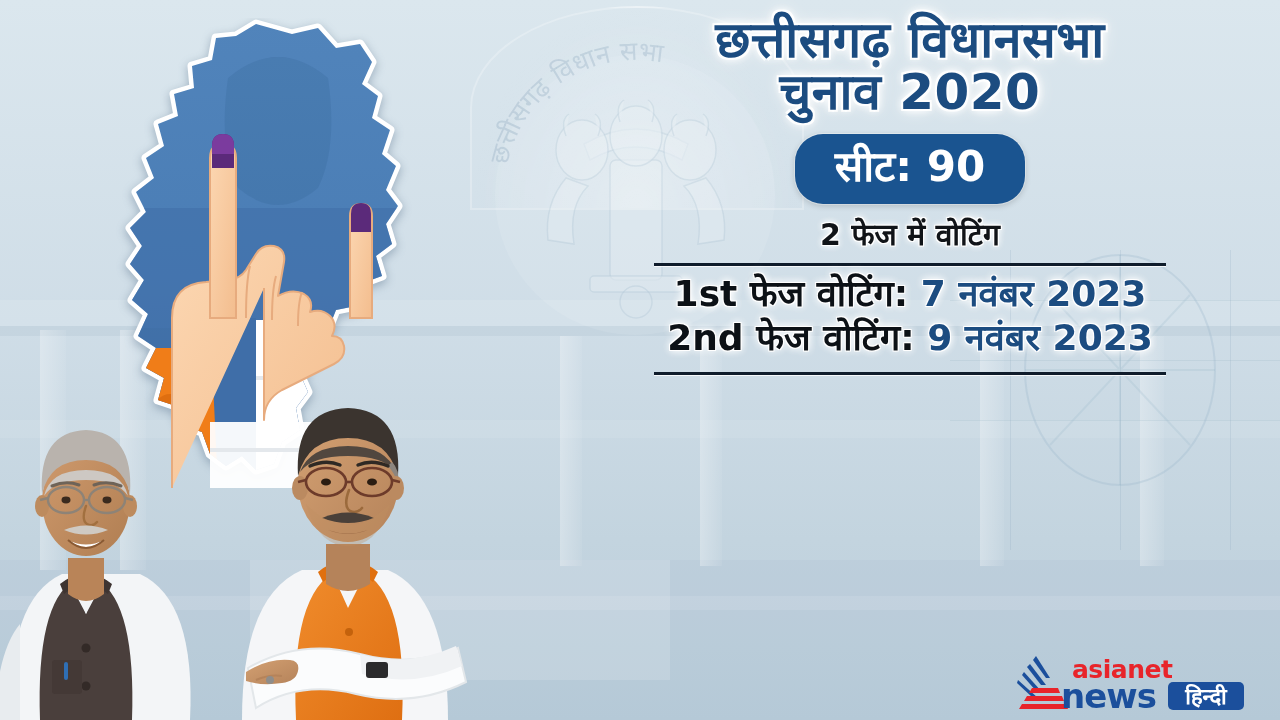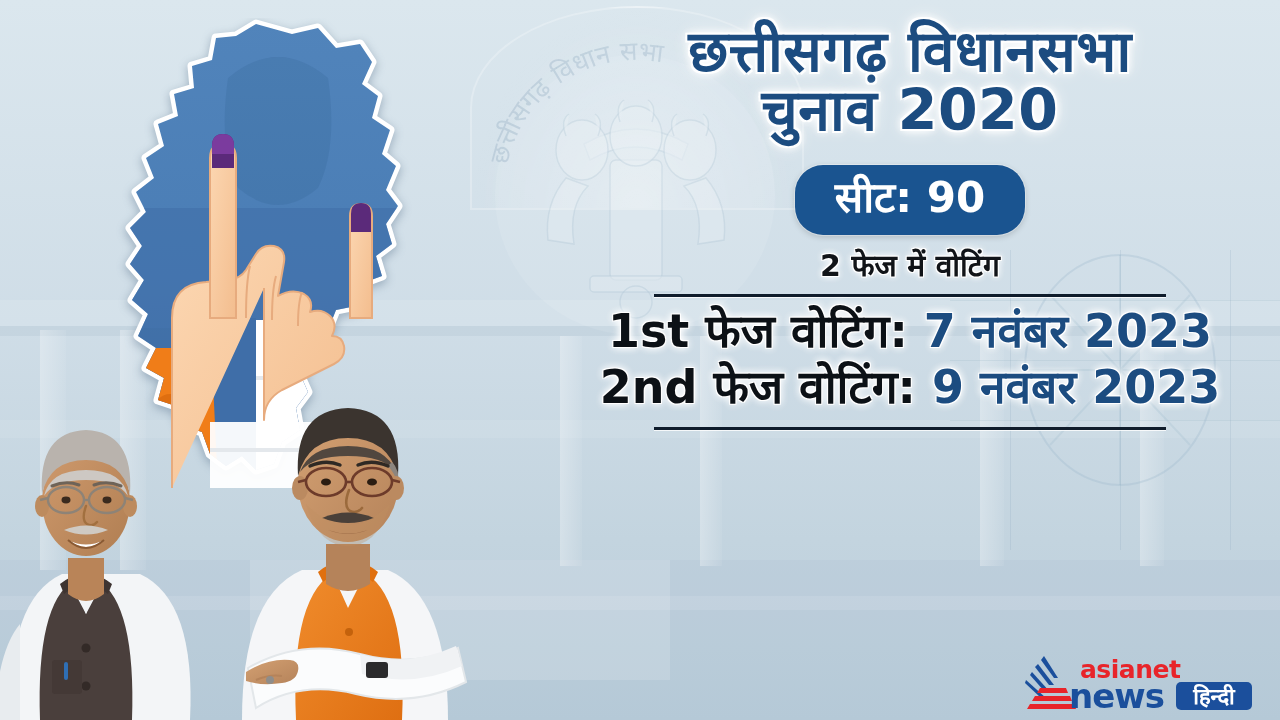--- a/index.html
+++ b/index.html
@@ -44,26 +44,26 @@
   .leader-right{left:218px;width:300px;height:340px;}
 
   
   .panel{
     position:absolute;left:560px;top:14px;width:700px;height:640px;
     text-align:center;
   }
   .title{
     font-family:"DejaVu Sans","Liberation Sans",sans-serif;
     font-weight:bold;color:#1c4c80;line-height:1.04;
-    font-size:57px;letter-spacing:.5px;
+    font-size:50px;letter-spacing:.5px;
     text-shadow:
        0 0 10px #fff, 0 0 10px #fff, 0 0 18px #fff,
        2px 2px 0 rgba(255,255,255,.95), -2px -2px 0 rgba(255,255,255,.95),
        2px -2px 0 rgba(255,255,255,.95), -2px 2px 0 rgba(255,255,255,.95);
-    margin:8px;padding:0 8px;
+    margin:0;padding:0 8px;
   }
   .title .l2{display:block;}
 
   .seat-badge{
     display:inline-block;margin-top:16px;
     background:#1a5490;color:#ffffff;
     font-family:"DejaVu Sans","Liberation Sans",sans-serif;
     font-weight:bold;font-size:42px;line-height:1;
     padding:12px 40px 16px 40px;
     box-shadow:0 0 0 1px rgba(255,255,255,.35), 0 2px 6px rgba(0,0,0,.18);
@@ -78,34 +78,34 @@
   }
 
   .rule{
     width:512px;height:0;margin:12px auto 6px auto;
     border-top:3px solid #0f1c2b;
     box-shadow:0 1px 0 rgba(255,255,255,.8);
   }
 
   .date-row{
     font-family:"DejaVu Sans","Liberation Sans",sans-serif;
-    font-weight:bold;font-size:46px;line-height:1.22;white-space:nowrap;
+    font-weight:bold;font-size:36px;line-height:1.22;white-space:nowrap;
   }
   .date-row .lbl{
     color:#0c1116;
     text-shadow:0 0 8px #fff,0 0 8px #fff,1px 1px 0 #fff,-1px -1px 0 #fff,1px -1px 0 #fff,-1px 1px 0 #fff;
   }
   .date-row .val{
     color:#1c4c80;
     text-shadow:0 0 8px #fff,0 0 8px #fff,1px 1px 0 #fff,-1px -1px 0 #fff,1px -1px 0 #fff,-1px 1px 0 #fff;
   }
   .date-row.result{font-size:38px;}
 
   
-  .logo{position:absolute;right:24px;bottom:6px;width:242px;height:62px;}
+  .logo{position:absolute;right:32px;bottom:6px;width:242px;height:62px;}
 </style>
 </head>
 <body>
 
 <div class="stage">
 
   <div class="bg-arch">
     <div class="dome" style="left:470px;top:6px;width:330px;height:200px;"></div>
     <div class="band" style="left:0;top:300px;width:1280px;height:26px;opacity:.55;"></div>
     <div class="bandd" style="left:0;top:326px;width:1280px;height:10px;"></div>

